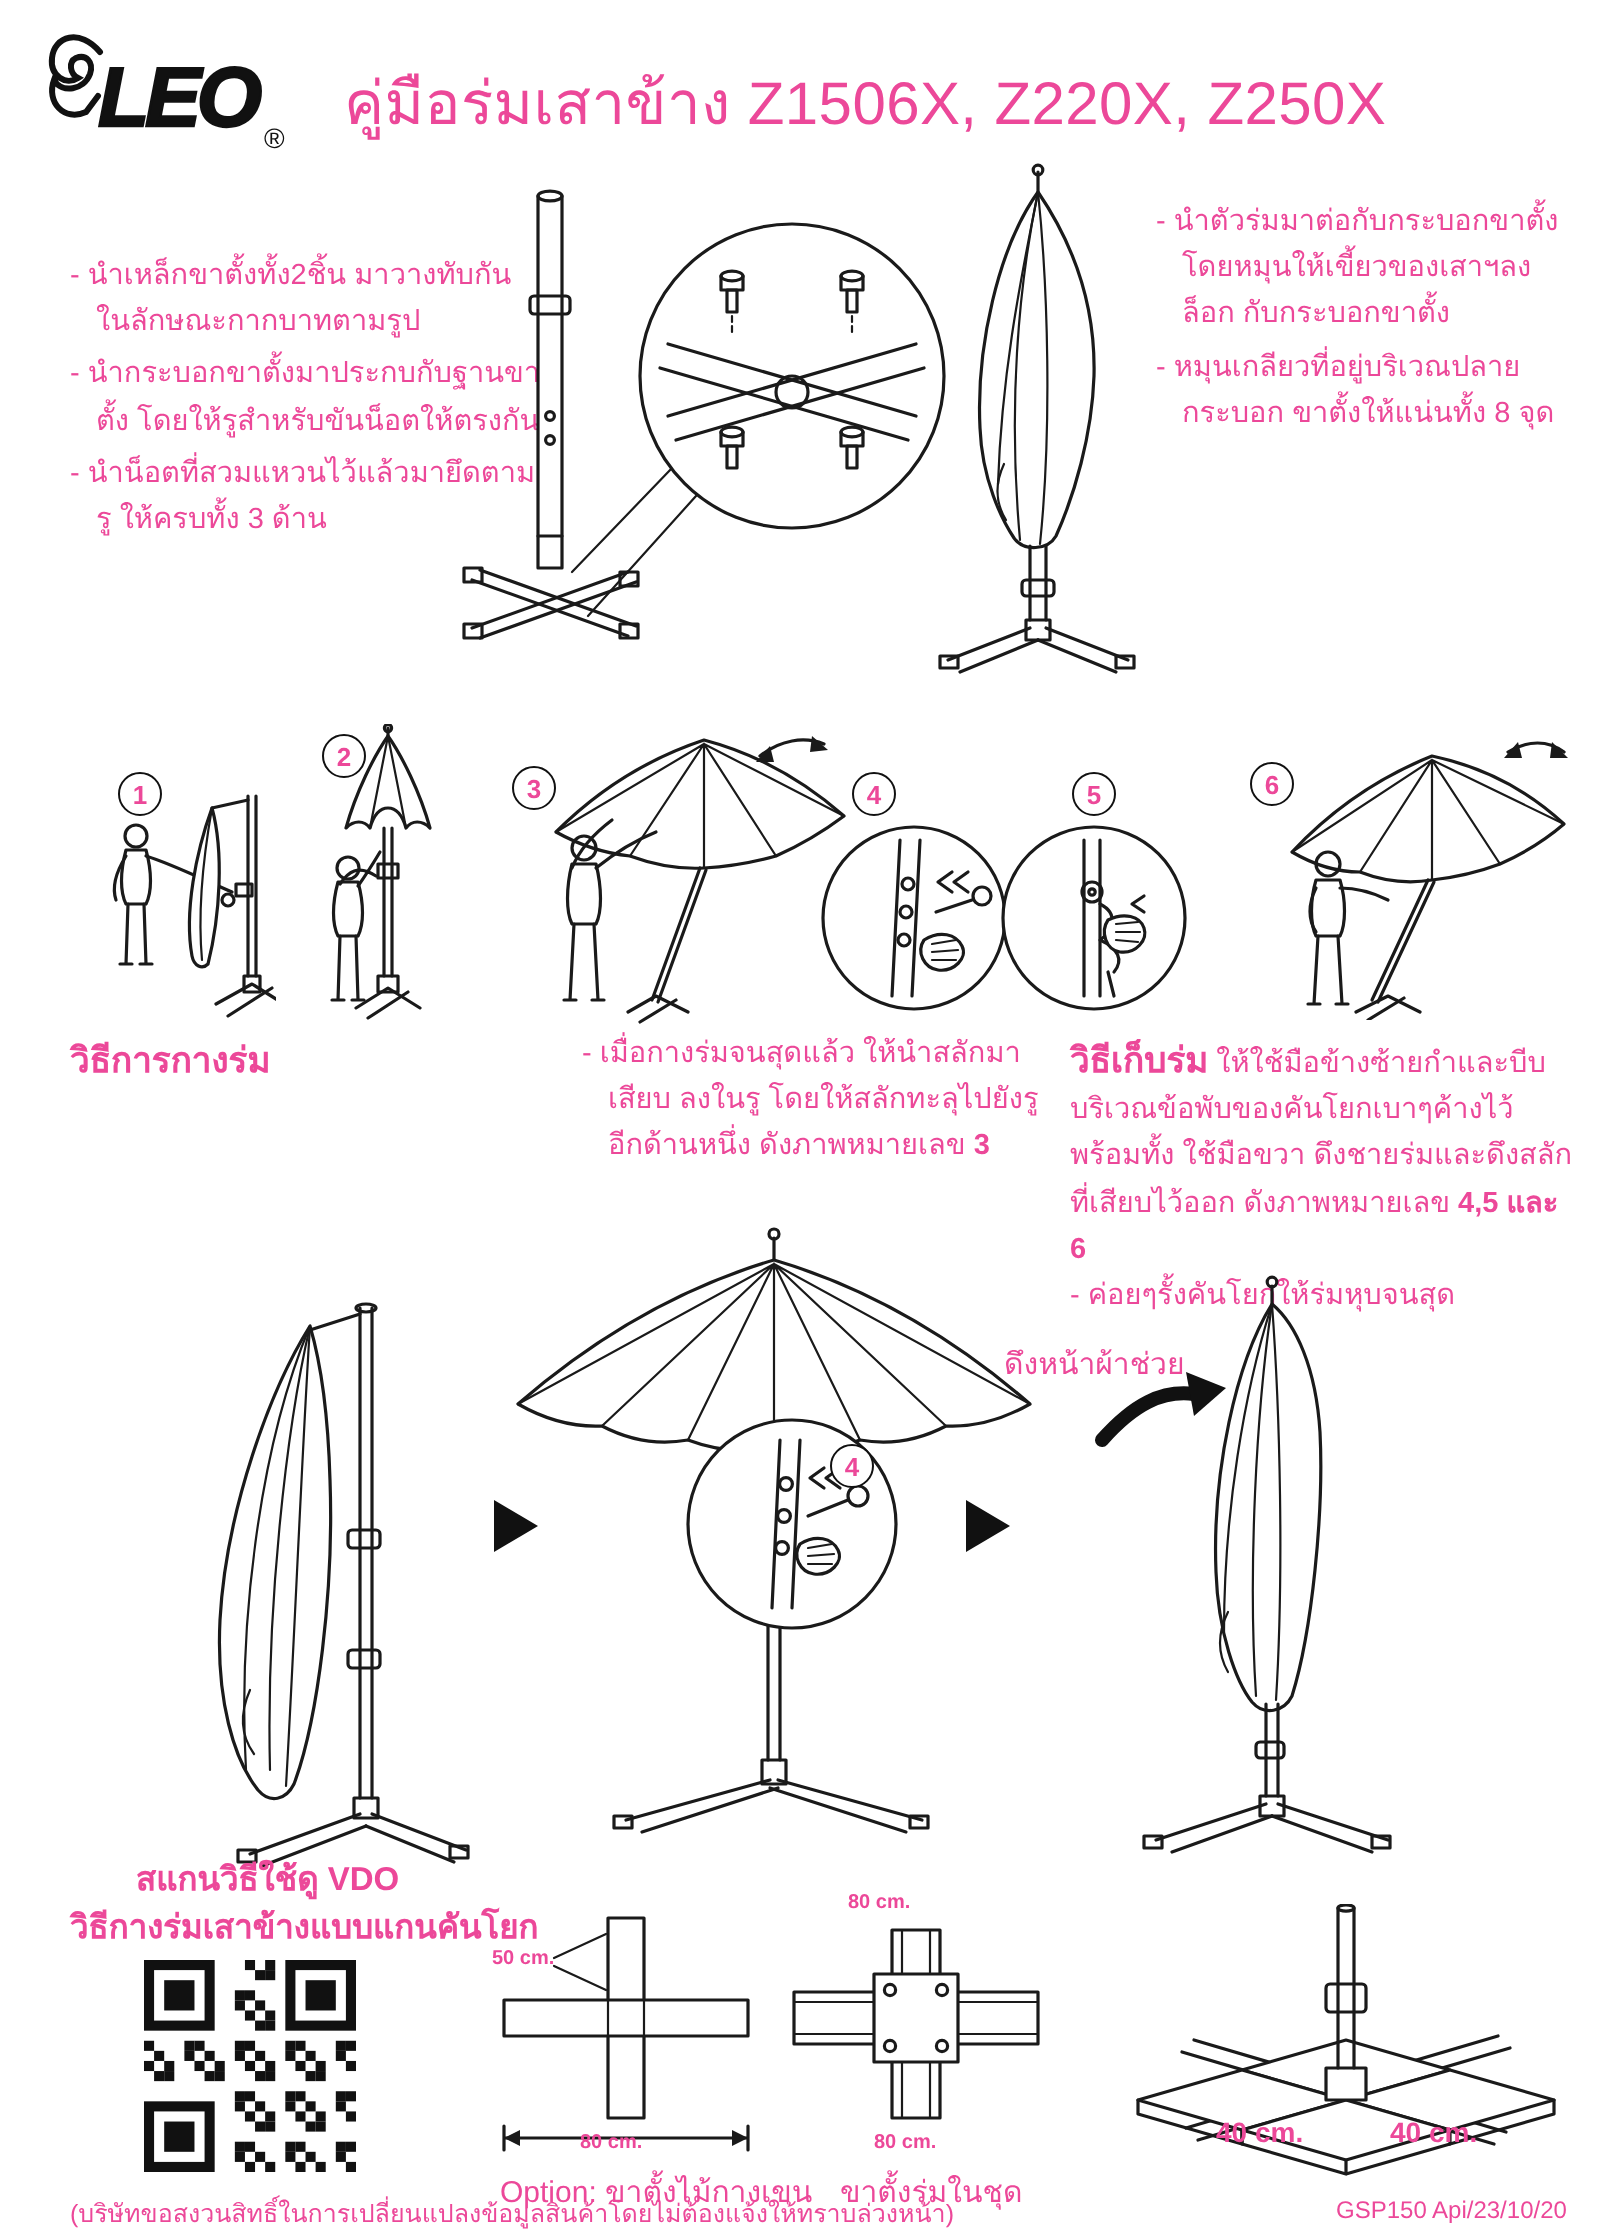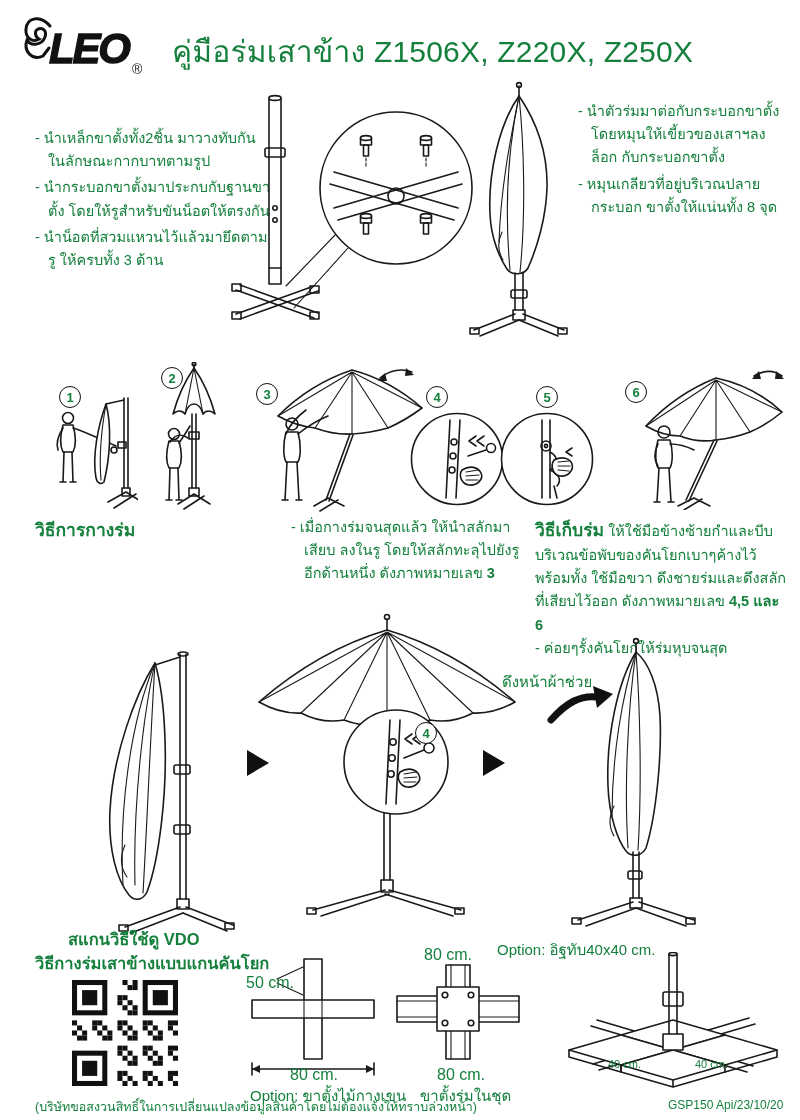--- a/index.html
+++ b/index.html
@@ -1,27 +1,27 @@
 <!DOCTYPE html>
 <html><head>
 <meta charset="utf-8">
 <style>
   *{margin:0;padding:0;box-sizing:border-box}
   html,body{background:#9a9a9a}
   body{font-family:"Liberation Sans","DejaVu Sans",sans-serif}
-  #page{position:relative;width:800px;height:1120px;margin:0 auto;background:#ffffff;color:#15803d;overflow:hidden}
+  #page{position:relative;width:800px;height:1120px;margin:0 auto;background:#ffffff;color:#ec4899;overflow:hidden}
   .abs{position:absolute}
   .title{font-size:30px;font-weight:400;letter-spacing:.2px;white-space:nowrap}
   .sec-h{font-size:17.5px;font-weight:700}
   .body-txt{font-size:14.5px;line-height:1.6}
   .bullet{padding-left:13px;text-indent:-13px;margin-bottom:3px}
   .badge{width:22px;height:22px;border:1.7px solid #111;border-radius:50%;display:flex;align-items:center;justify-content:center;
          font-size:13px;font-weight:700;background:#fff;z-index:5}
-  .dim{font-size:16px;font-weight:400;white-space:nowrap}
-  .dim-sm{font-size:11px;font-weight:400;white-space:nowrap}
+  .dim{font-size:10px;font-weight:700;white-space:nowrap}
+  .dim-sm{font-size:14px;font-weight:700;white-space:nowrap}
   .cap{font-size:15px;font-weight:400;white-space:nowrap}
   .vid{font-size:16.5px;font-weight:600;white-space:nowrap}
   .foot{font-size:12.5px;white-space:nowrap}
   .tri{width:0;height:0;border-top:13px solid transparent;border-bottom:13px solid transparent;border-left:22px solid #111}
   svg{display:block}
   .art *{fill:none;stroke:#1a1a1a;stroke-width:1.6;stroke-linecap:round;stroke-linejoin:round}
   .art .fw{fill:#fff}
   .art .fb{fill:#1a1a1a;stroke:none}
   .art .thin{stroke-width:1.1}
 </style>
@@ -454,21 +454,20 @@
       <circle cx="52" cy="32" r="2.8"></circle>
         <circle cx="78" cy="32" r="2.8"></circle>
       <circle cx="52" cy="60" r="2.8"></circle>
         <circle cx="78" cy="60" r="2.8"></circle>
     </svg>
   </div>
   <div class="abs dim" style="left:424px;top:946px">80 cm.</div>
   <div class="abs dim" style="left:437px;top:1066px">80 cm.</div>
   <div class="abs cap" style="left:420px;top:1084px">ขาตั้งร่มในชุด</div>
 
-  <div class="abs cap" style="left:497px;top:938px">Option: อิฐทับ40x40 cm.</div>
   <div class="abs" style="left:553px;top:952px;width:240px;height:150px">
     <svg class="art" viewBox="0 0 240 150" width="240" height="150">
 
       <path d="M40,112 L196,66 M46,118 L202,72"></path>
       <path d="M44,68 L200,114 M38,74 L194,120"></path>
 
       <polygon class="fw" points="68,83 120,68 172,83 120,98"></polygon>
       <polygon class="fw" points="16,98 68,83 120,98 68,113"></polygon>
       <polygon class="fw" points="120,98 172,83 224,98 172,113"></polygon>
       <polygon class="fw" points="68,113 120,98 172,113 120,128"></polygon>

